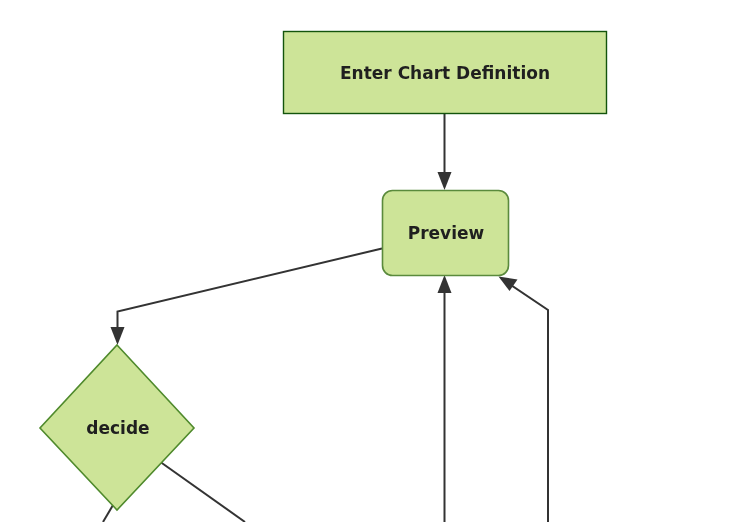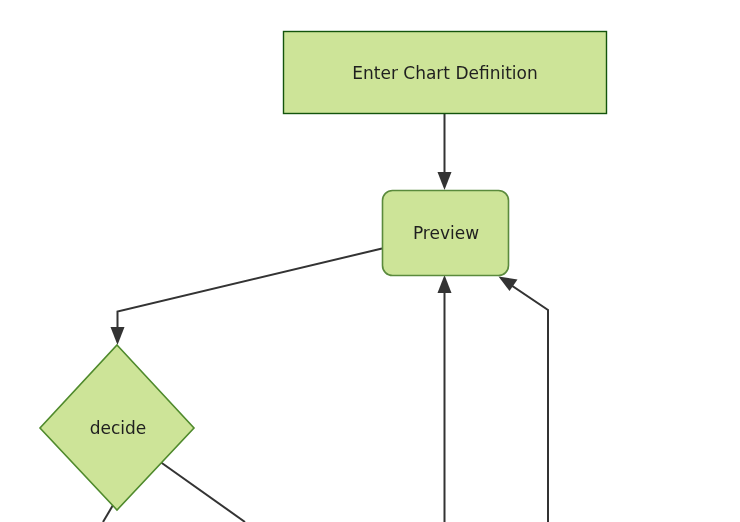--- a/index.html
+++ b/index.html
@@ -11,20 +11,21 @@
     width: 740px;
     height: 522px;
     overflow: hidden;
     font-family: "DejaVu Sans", "Liberation Sans", sans-serif;
   }
   #flowchart-root {
     position: relative;
     width: 740px;
     height: 522px;
     background: #ffffff;
+    font-weight: bold;
   }
   svg.diagram {
     display: block;
     width: 740px;
     height: 522px;
   }
   .node-shape {
     fill: #cde498;
     stroke: #13540c;
     stroke-width: 1.4px;

